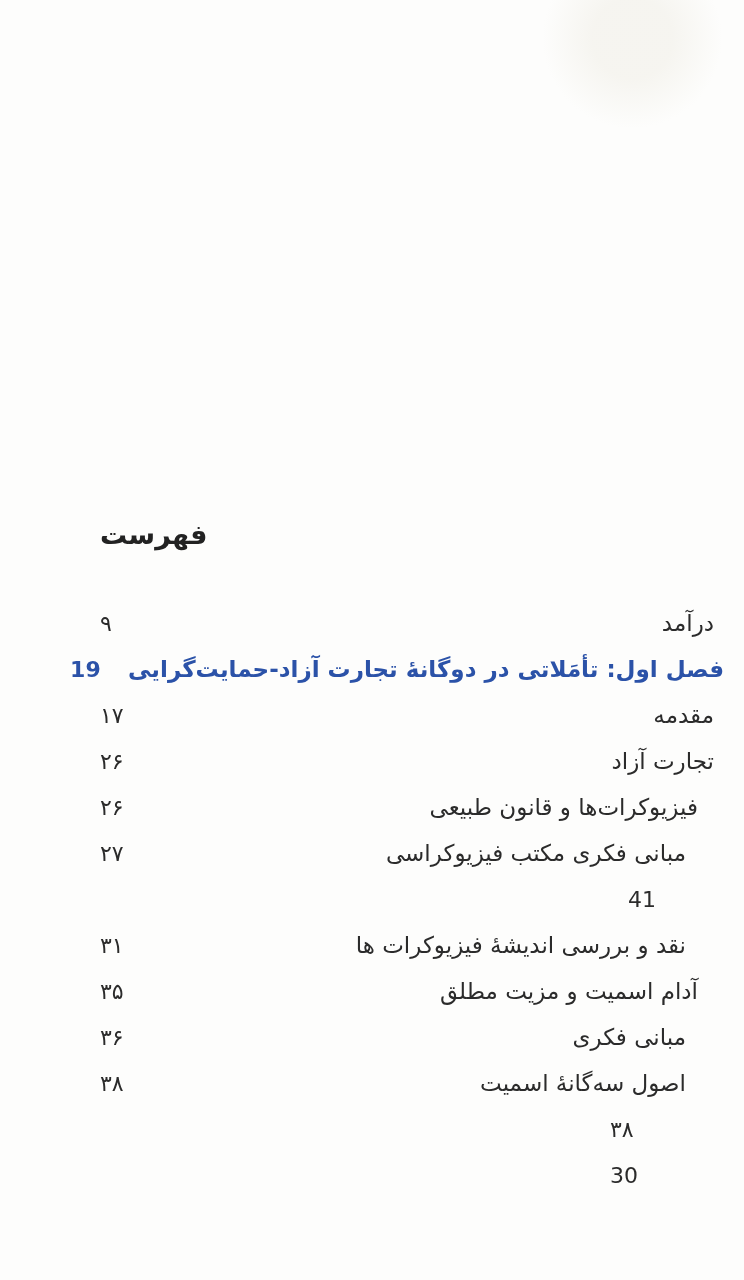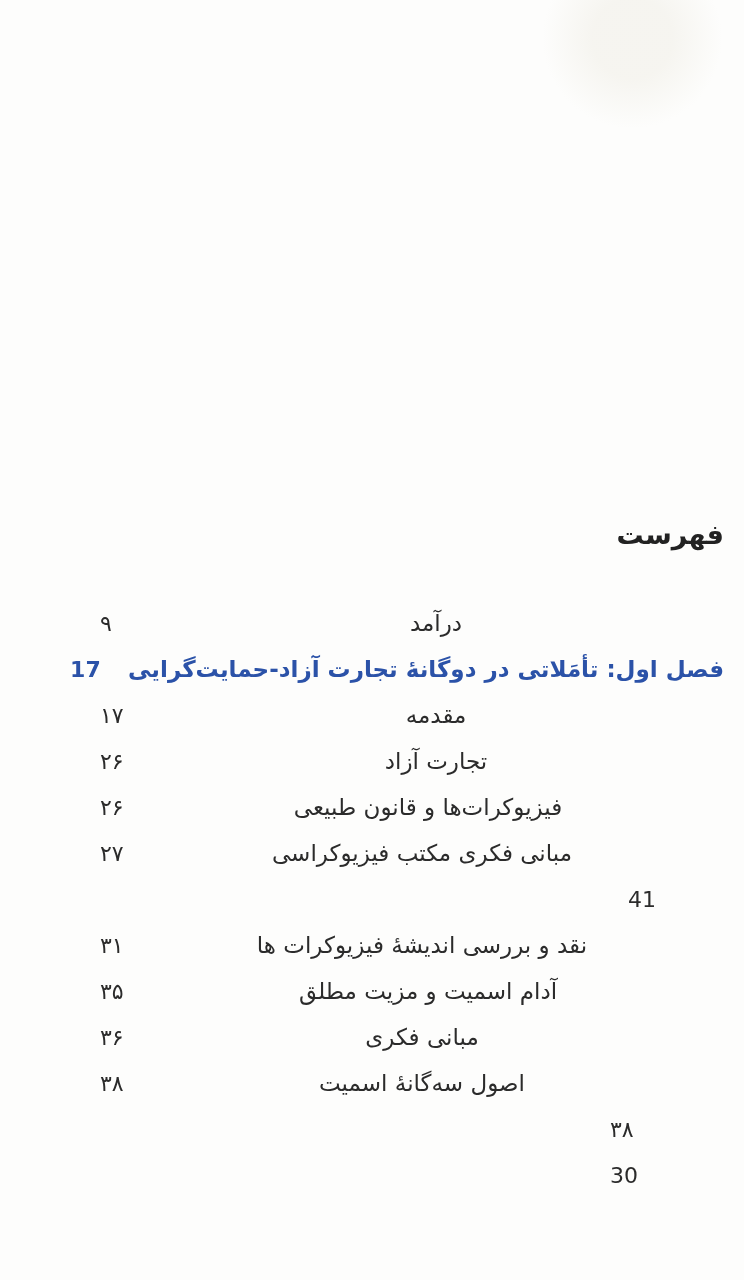--- a/index.html
+++ b/index.html
@@ -21,40 +21,40 @@
     inset: 0;
     background:
       radial-gradient(circle at 85% 3%, rgba(240,238,230,0.55) 0 40px, transparent 90px),
       #fdfdfc;
   }
   .contents-heading {
     position: absolute;
     top: 512px;
     right: 20px;
     left: 100px;
-    text-align: right;
+    text-align: left;
     font-size: 27px;
     font-weight: bold;
     color: #222;
     line-height: 46px;
   }
   .toc-list {
     position: absolute;
     top: 600px;
     right: 20px;
     left: 100px;
   }
   .toc-row {
     display: flex;
     align-items: center;
     height: 46px;
   }
   .toc-title {
     flex: 1 1 auto;
-    text-align: center;
+    text-align: right;
     font-size: 23px;
     line-height: 46px;
     white-space: nowrap;
     color: #2b2b2b;
   }
   .toc-page {
     flex: 0 0 58px;
     direction: ltr;
     text-align: left;
     font-size: 22px;
@@ -79,21 +79,21 @@
 
   <div class="contents-heading">فهرست</div>
 
   <div class="toc-list">
       <div class="toc-row lvl-0">
         <span class="toc-title">درآمد</span>
         <span class="toc-page">۹</span>
       </div>
       <div class="toc-row lvl-0 chapter">
         <span class="toc-title" style="color: rgb(43, 82, 168);">فصل اول: تأمَلاتی در دوگانهٔ تجارت آزاد-حمایت‌گرایی</span>
-        <span class="toc-page" style="color: rgb(43, 82, 168);">17</span>
+        <span class="toc-page" style="color: rgb(43, 82, 168);">19</span>
       </div>
       <div class="toc-row lvl-0">
         <span class="toc-title">مقدمه</span>
         <span class="toc-page">۱۷</span>
       </div>
       <div class="toc-row lvl-0">
         <span class="toc-title">تجارت آزاد</span>
         <span class="toc-page">۲۶</span>
       </div>
       <div class="toc-row lvl-1">

